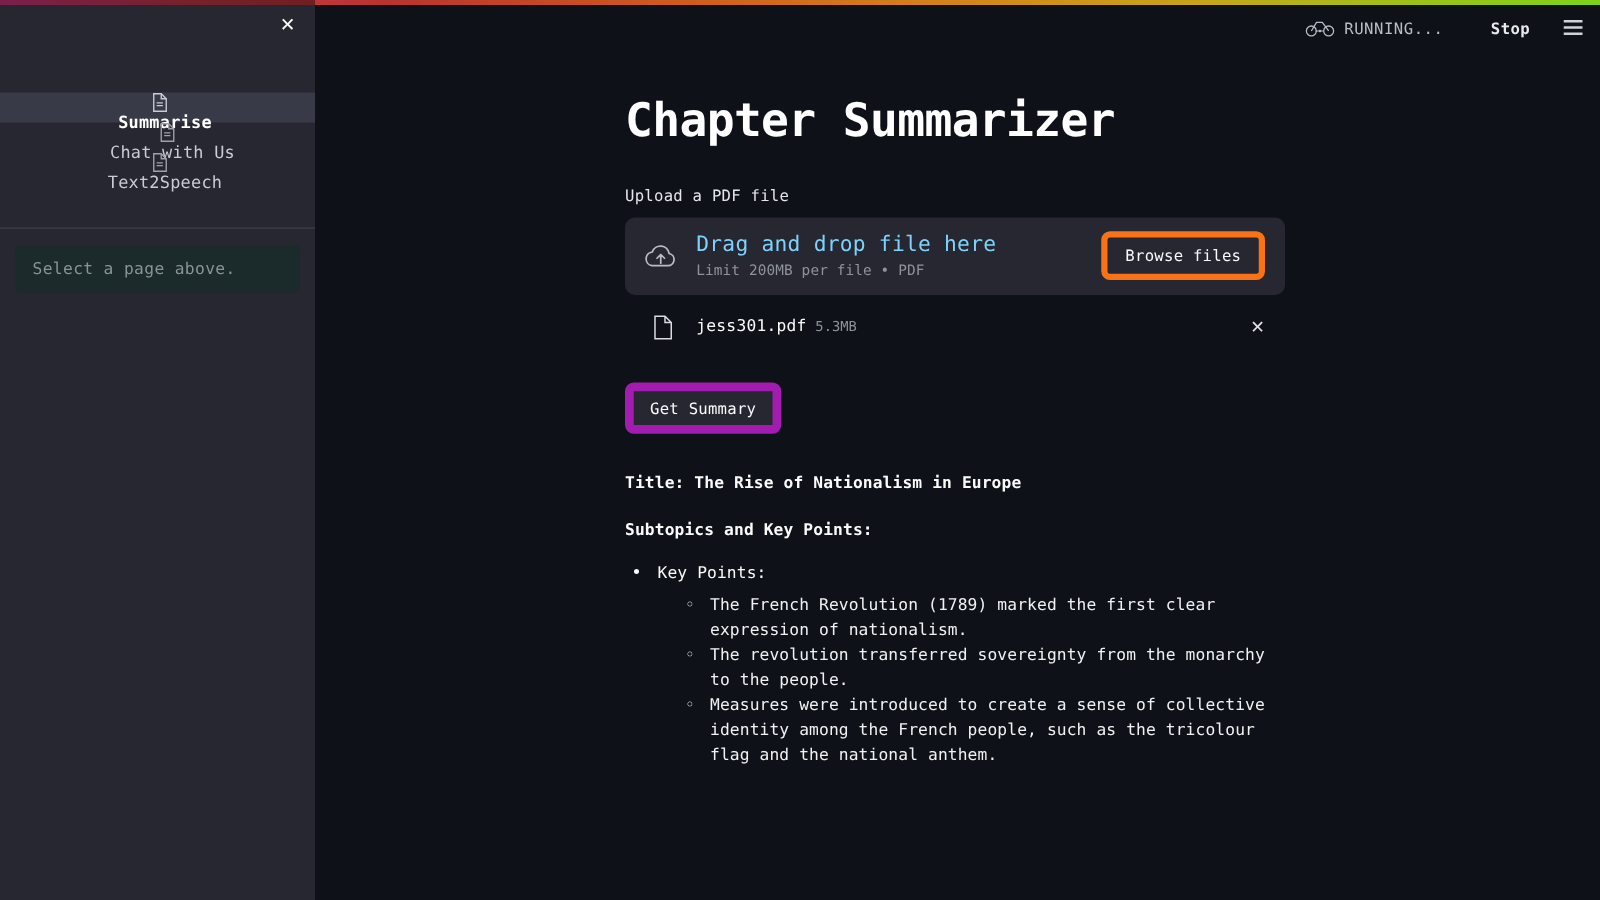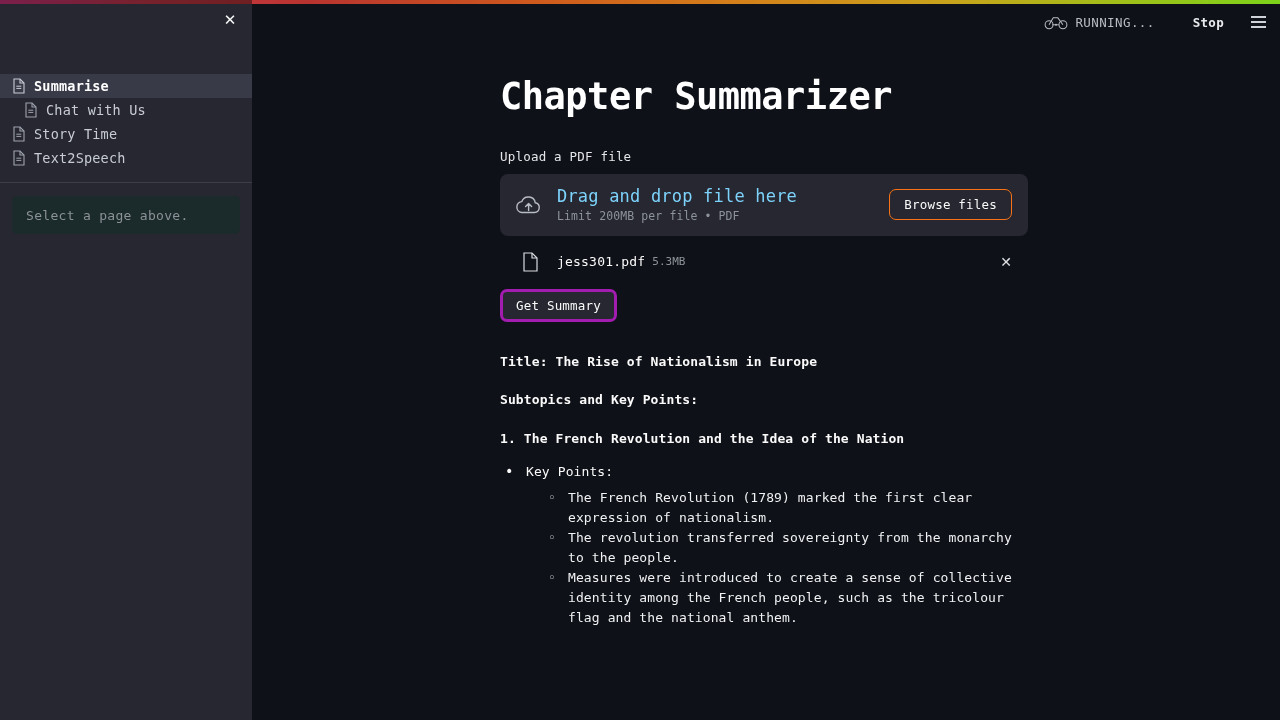--- a/index.html
+++ b/index.html
@@ -39,20 +39,21 @@
     display: flex; align-items: center; justify-content: center;
     color: #fafafa; font-size: 15px; line-height: 1;
     cursor: pointer;
     font-family: "DejaVu Sans", sans-serif;
   }
   .nav-item {
     display: flex; align-items: center;
     height: 24px; padding: 0 0 0 12px;
     cursor: pointer;
     margin-bottom: 0;
+    flex-direction: column;
   }
   .nav-item + .nav-item { margin-top: 0; }
   .nav-item.active { background: #383a48; }
   .nav-item .nav-label {
     font-size: 13.5px; color: #c9ccd4;
     letter-spacing: 0.2px; white-space: nowrap;
   }
   .nav-item.active .nav-label { color: #ffffff; font-weight: bold; }
   .file-ico { width: 14px; height: 16px; margin-right: 8px; flex: none; }
 
@@ -130,21 +131,21 @@
     border-radius: 8px;
     display: flex; align-items: center;
     padding: 0 16px 0 14px;
   }
   #cloud-icon { width: 30px; height: 24px; margin-right: 13px; flex: none; }
   #dz-texts { flex: 1; }
   #dz-main { font-size: 17px; color: #7dd3fc; letter-spacing: 0.2px; }
   #dz-sub { font-size: 11.5px; color: #8e939b; margin-top: 3px; letter-spacing: 0.1px; }
   #browse-button {
     background: #262730;
-    border: 1px solid #f97316;
+    border: 5px solid #f97316;
     border-radius: 7px;
     color: #fafafa; font-size: 12.5px;
     padding: 7px 14px; cursor: pointer;
     font-family: "DejaVu Sans Mono", monospace;
     letter-spacing: 0.2px;
   }
 
   #file-row {
     margin-top: 10px;
     width: 528px; height: 32px;
@@ -155,23 +156,23 @@
   #file-name { font-size: 13px; color: #fafafa; letter-spacing: 0.2px; }
   #file-size { font-size: 11px; color: #8e939b; margin-left: 7px; }
   #file-remove {
     margin-left: auto; margin-right: 13px;
     width: 18px; height: 18px; color: #e0e2e6; font-size: 14px;
     display: flex; align-items: center; justify-content: center;
     cursor: pointer; font-family: "DejaVu Sans", sans-serif;
   }
 
   #get-summary-button {
-    margin-top: 11px;
+    margin-top: 28px;
     background: #262730;
-    border: 3px solid #a21caf;
+    border: 7px solid #a21caf;
     border-radius: 7px;
     color: #fafafa; font-size: 12.5px;
     padding: 6px 13px; cursor: pointer;
     font-family: "DejaVu Sans Mono", monospace;
     letter-spacing: 0.2px;
   }
 
   #result-heading {
     margin-top: 28px;
     font-size: 26px; font-weight: bold; color: #ffffff;
@@ -231,28 +232,20 @@
 
     <div class="nav-item" style="margin-top:0px;">
       <svg class="file-ico" viewBox="0 0 14 16">
         <path d="M2 1h6l4 4v10H2z" fill="none" stroke="#9ea2ad" stroke-width="1.1"></path>
         <path d="M8 1v4h4" fill="none" stroke="#9ea2ad" stroke-width="1.1"></path>
         <path d="M4.3 8.2h5M4.3 10.4h5" stroke="#9ea2ad" stroke-width="1"></path>
       </svg>
       <span class="nav-label">Chat with Us</span>
     </div>
 
-    <div class="nav-item">
-      <svg class="file-ico" viewBox="0 0 14 16">
-        <path d="M2 1h6l4 4v10H2z" fill="none" stroke="#9ea2ad" stroke-width="1.1"></path>
-        <path d="M8 1v4h4" fill="none" stroke="#9ea2ad" stroke-width="1.1"></path>
-        <path d="M4.3 8.2h5M4.3 10.4h5" stroke="#9ea2ad" stroke-width="1"></path>
-      </svg>
-      <span class="nav-label">Story Time</span>
-    </div>
 
     <div class="nav-item">
       <svg class="file-ico" viewBox="0 0 14 16">
         <path d="M2 1h6l4 4v10H2z" fill="none" stroke="#9ea2ad" stroke-width="1.1"></path>
         <path d="M8 1v4h4" fill="none" stroke="#9ea2ad" stroke-width="1.1"></path>
         <path d="M4.3 8.2h5M4.3 10.4h5" stroke="#9ea2ad" stroke-width="1"></path>
       </svg>
       <span class="nav-label">Text2Speech</span>
     </div>
 
@@ -314,21 +307,20 @@
       <div id="file-remove">✕</div>
     </div>
 
     <button id="get-summary-button">Get Summary</button>
 
 
     <div class="para first">Title: The Rise of Nationalism in Europe</div>
 
     <div class="para">Subtopics and Key Points:</div>
 
-    <div class="para">1. The French Revolution and the Idea of the Nation</div>
 
     <ul class="lvl1">
       <li>
         <span class="li-text">Key Points:</span>
         <ul class="lvl2">
           <li>The French Revolution (1789) marked the first clear expression of nationalism.</li>
           <li>The revolution transferred sovereignty from the monarchy to the people.</li>
           <li>Measures were introduced to create a sense of collective identity among the French people, such as the tricolour flag and the national anthem.</li>
 
         </ul>

